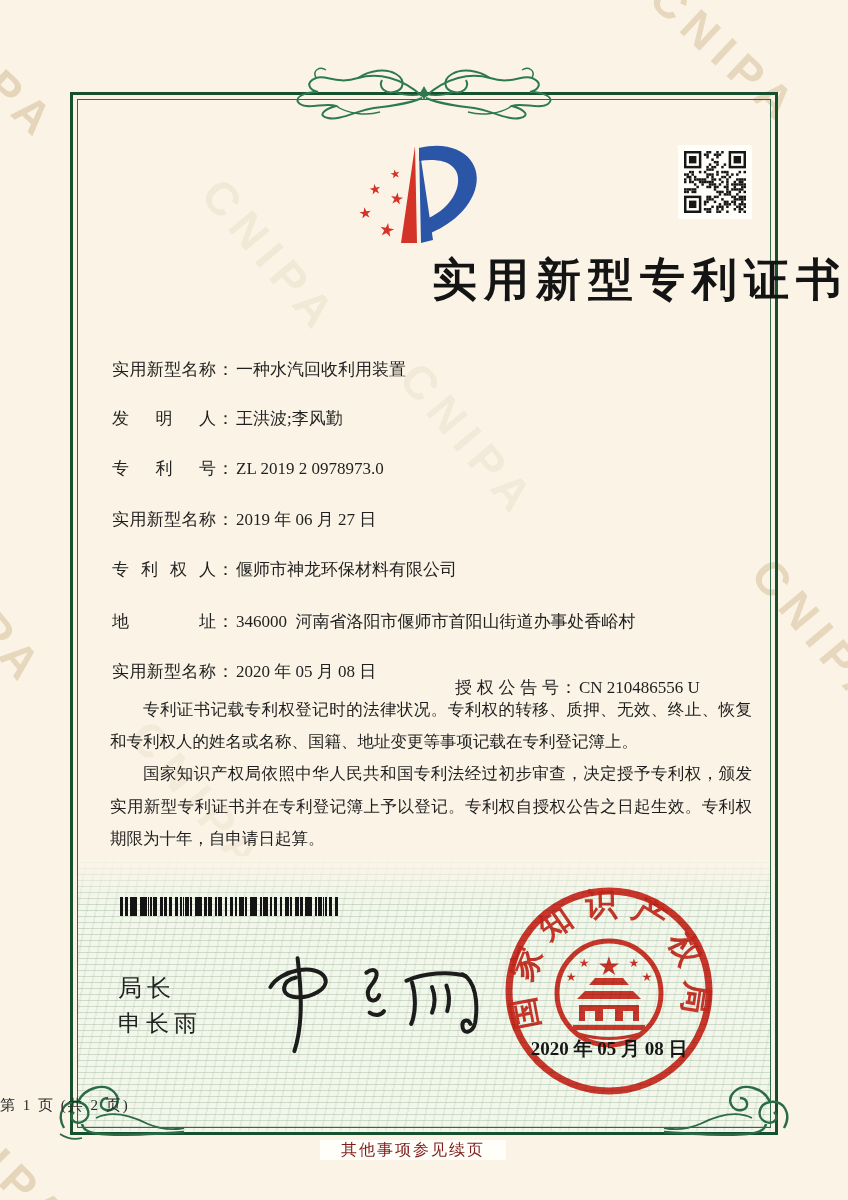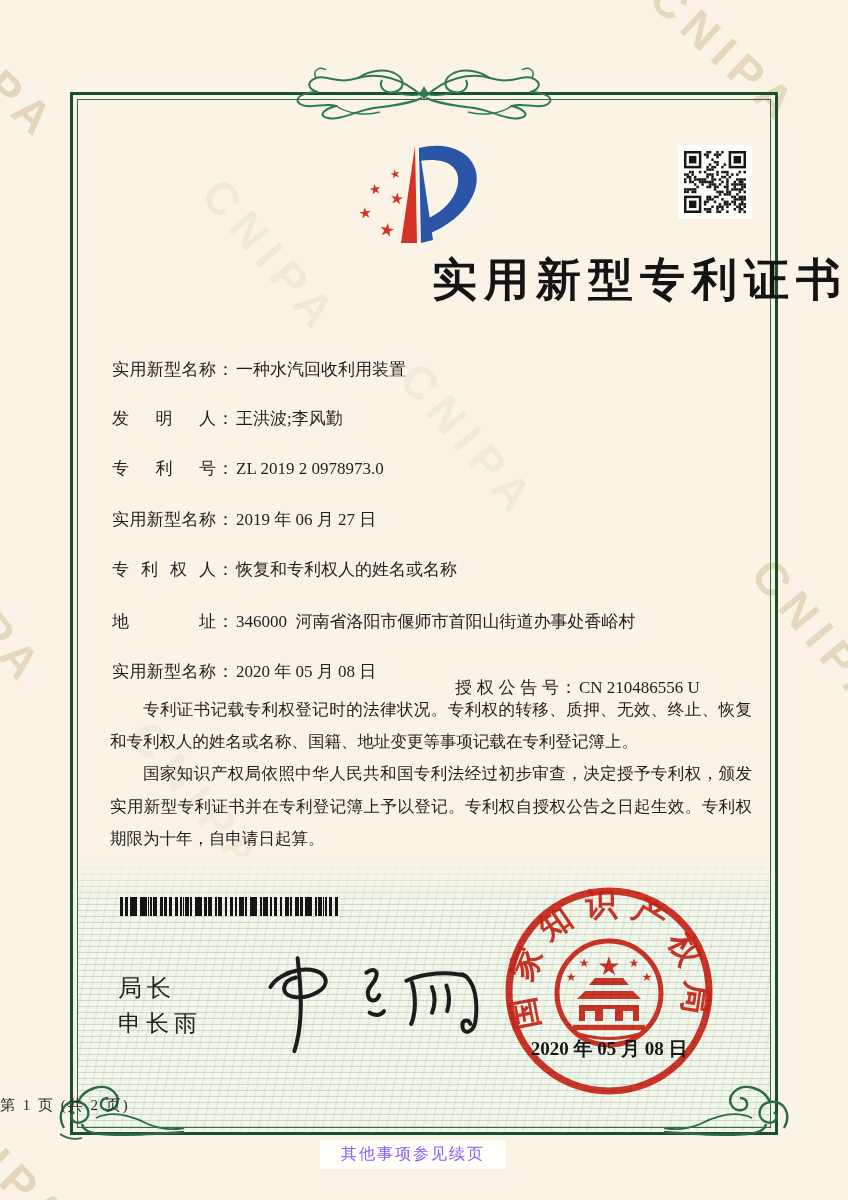--- a/index.html
+++ b/index.html
@@ -66,22 +66,22 @@
   .signature{position:absolute;z-index:6;left:248px;top:944px;width:240px;height:115px;}
 
   
   .seal{position:absolute;z-index:6;left:504px;top:886px;width:210px;height:210px;mix-blend-mode:multiply;}
   .seal-date{position:absolute;z-index:7;left:524px;top:1036px;width:170px;text-align:center;
     font-size:19px;font-weight:600;color:#161616;white-space:nowrap;}
 
   
   .page-info{position:absolute;z-index:5;left:0;top:1096px;width:100%;text-align:left;
     font-size:15px;letter-spacing:2px;color:#2b2b2b;}
-  .cont-band{position:absolute;z-index:5;left:320px;top:1140px;width:186px;height:29px;background:#fffef8;
-    display:flex;align-items:center;justify-content:center;font-size:16px;letter-spacing:2px;color:#8b5cf6;}
+  .cont-band{position:absolute;z-index:5;left:320px;top:1140px;width:186px;height:20px;background:#fffef8;
+    display:flex;align-items:center;justify-content:center;font-size:16px;letter-spacing:2px;color:#7f1d1d;}
 </style>
 </head>
 <body>
 
 <div class="page">
 
   <div class="wm" style="left:-66px;top:-14px;transform:rotate(43deg);opacity:.85">CNIPA</div>
   <div class="wm" style="left:676px;top:-30px;transform:rotate(43deg);opacity:.8">CNIPA</div>
   <div class="wm light" style="left:232px;top:168px;transform:rotate(50deg);opacity:.65">CNIPA</div>
   <div class="wm light" style="left:430px;top:352px;transform:rotate(50deg);opacity:.6">CNIPA</div>
@@ -352,21 +352,21 @@
     <div class="frow" style="top:407px">
       <span class="flabel">发明人</span><span class="fcolon">：</span><span class="fvalue">王洪波;李风勤</span>
     </div>
     <div class="frow" style="top:457px">
       <span class="flabel">专利号</span><span class="fcolon">：</span><span class="fvalue">ZL 2019 2 0978973.0</span>
     </div>
     <div class="frow" style="top:508px">
       <span class="flabel">实用新型名称</span><span class="fcolon">：</span><span class="fvalue">2019 年 06 月 27 日</span>
     </div>
     <div class="frow" style="top:558px">
-      <span class="flabel">专利权人</span><span class="fcolon">：</span><span class="fvalue">恢复和专利权人的姓名或名称</span>
+      <span class="flabel">专利权人</span><span class="fcolon">：</span><span class="fvalue">偃师市神龙环保材料有限公司</span>
     </div>
     <div class="frow" style="top:610px">
       <span class="flabel">地址</span><span class="fcolon">：</span><span class="fvalue">346000  河南省洛阳市偃师市首阳山街道办事处香峪村</span>
     </div>
     <div class="frow" style="top:660px">
       <span class="flabel">实用新型名称</span><span class="fcolon">：</span><span class="fvalue">2020 年 05 月 08 日</span>
       <span class="pair2">
         <span class="flabel">授权公告号</span><span class="fcolon">：</span><span class="fvalue">CN 210486556 U</span>
       </span>
     </div>

